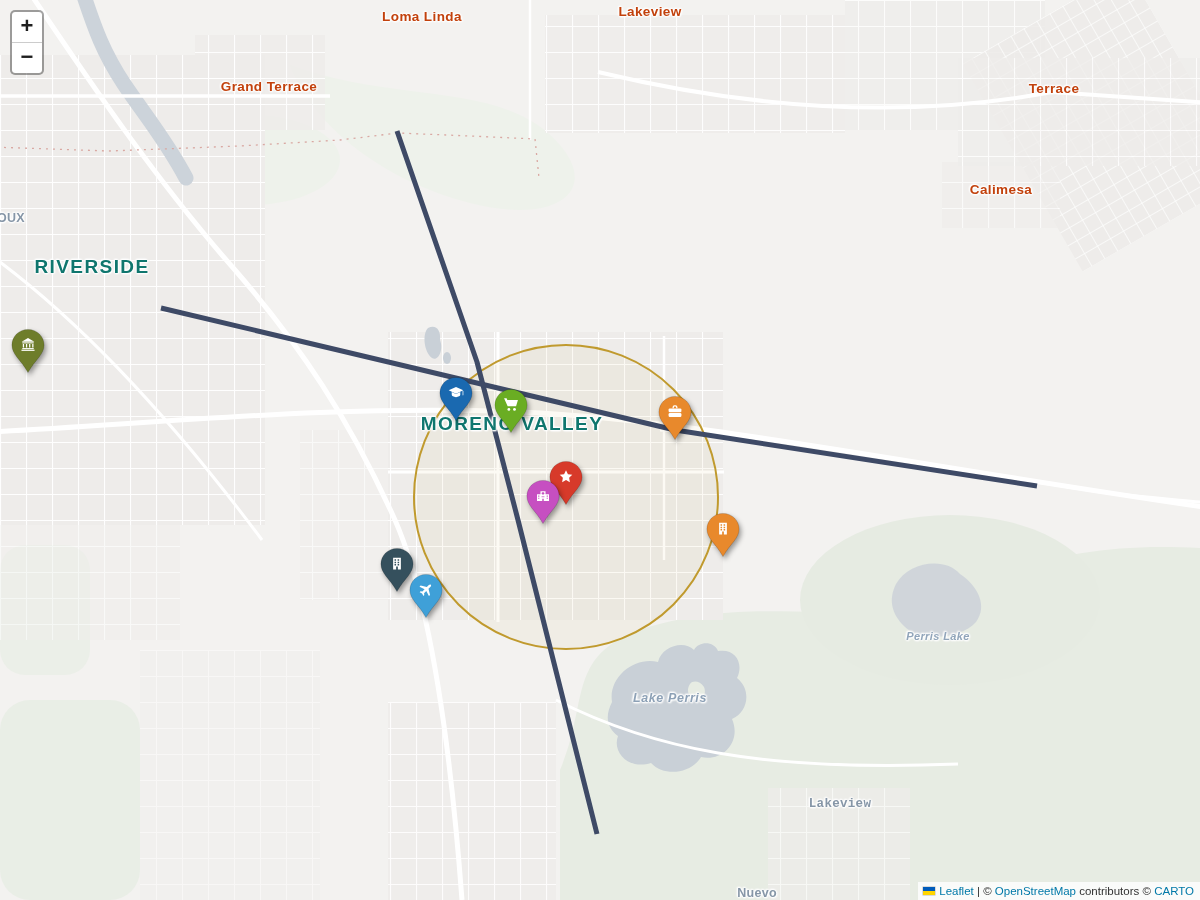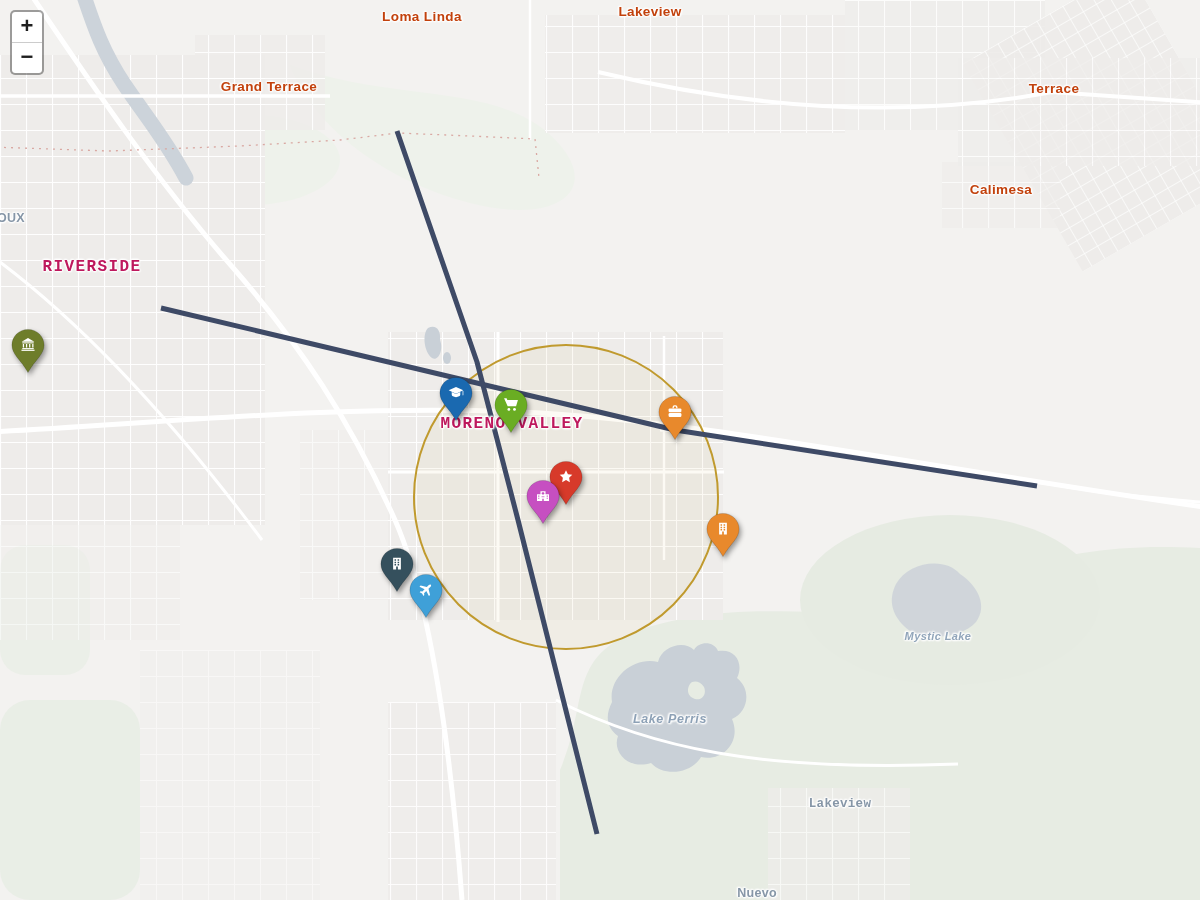--- a/index.html
+++ b/index.html
@@ -3,21 +3,21 @@
 <meta charset="utf-8">
 <style>
   html,body{margin:0;padding:0;background:#ddd;}
   #map{position:relative;width:1200px;height:900px;overflow:hidden;background:#f3f2f0;
        font-family:"Liberation Sans",sans-serif;}
   #basemap,#overlay{position:absolute;left:0;top:0;}
   #overlay{z-index:300;}
   #labels{position:absolute;left:0;top:0;width:100%;height:100%;z-index:350;pointer-events:none;}
   .map-label{position:absolute;transform:translate(-50%,-50%);white-space:nowrap;
     text-shadow:0 1px 2px #fff,0 -1px 2px #fff,1px 0 2px #fff,-1px 0 2px #fff,1px 1px 2px #fff,-1px -1px 2px #fff;}
-  .city{font-size:16px;font-weight:700;letter-spacing:1.4px;color:#be185d;font-family:Liberation Mono, monospace;}
+  .city{font-size:19px;font-weight:700;letter-spacing:1.4px;color:#0f766e;}
   .town{font-size:13.5px;font-weight:700;letter-spacing:.4px;color:#c2410c;}
   .town-sm{font-size:12.5px;font-weight:700;letter-spacing:.3px;color:#8696a7;}
   .water{font-style:italic;font-size:12.5px;font-weight:600;letter-spacing:.6px;color:#8da1b6;}
   .water-sm{font-style:italic;font-size:11px;font-weight:600;letter-spacing:.4px;color:#91a5ba;}
   #markers{position:absolute;left:0;top:0;z-index:400;}
   .marker{position:absolute;width:36px;height:46px;
     filter:drop-shadow(2.5px 3.5px 2.5px rgba(0,0,0,.38));cursor:pointer;}
   
   .zoom-control{position:absolute;top:10px;left:10px;z-index:800;width:30px;
     border:2px solid rgba(0,0,0,.2);border-radius:5px;background:rgba(0,0,0,.2);overflow:hidden;}
@@ -104,22 +104,22 @@
 
   <div id="labels">
       <div class="map-label town" style="left: 422px; top: 16px;">Loma Linda</div>
       <div class="map-label town" style="left: 650px; top: 11px;">Lakeview</div>
       <div class="map-label town" style="left: 269px; top: 86px;">Grand Terrace</div>
       <div class="map-label town" style="left: 1054px; top: 88px;">Terrace</div>
       <div class="map-label town" style="left: 1001px; top: 189px;">Calimesa</div>
       <div class="map-label town-sm" style="left: 11px; top: 218px;">OUX</div>
       <div class="map-label city" style="left: 92px; top: 267px;">RIVERSIDE</div>
       <div class="map-label city" style="left: 512px; top: 424px;">MORENO VALLEY</div>
-      <div class="map-label water-sm" style="left: 938px; top: 636px;">Mystic Lake</div>
-      <div class="map-label water" style="left: 666px; top: 719px; padding-left: 8px;">Lake Perris</div>
+      <div class="map-label water-sm" style="left: 938px; top: 636px;">Perris Lake</div>
+      <div class="map-label water" style="left: 666px; top: 698px; padding-left: 8px;">Lake Perris</div>
       <div class="map-label town-sm" style="left: 840px; top: 804px; font-family: Liberation Mono, monospace;">Lakeview</div>
       <div class="map-label town-sm" style="left: 757px; top: 893px;">Nuevo</div>
     </div>
 
   <div id="markers">
       <div class="marker" style="left: 10px; top: 328px;"><svg width="36" height="46" viewBox="0 0 36 46">
           <path d="M18 1.4 C9 1.4 1.9 8.4 1.9 17.1 c0 4.4 2 8 4.9 11.8 3.1 4 7.6 8.9 11.2 15.7 3.6-6.8 8.1-11.7 11.2-15.7 2.9-3.8 4.9-7.4 4.9-11.8 C34.1 8.4 27 1.4 18 1.4 Z" fill="#6e7d2b" stroke="rgba(0,0,0,.15)" stroke-width="1"></path>
           <g transform="translate(10 8.6) scale(0.667)">
             <path fill="#fff" d="M12 2 L21.5 7.8 H2.5 Z"></path>
             <rect x="3.4" y="8.6" width="17.2" height="1.6" fill="#fff"></rect>
@@ -185,14 +185,15 @@
             <path fill="#fff" transform="rotate(45 12 12)" d="M12 1.8 c1 0 1.8 1 1.8 2.4 v4.3 l8.2 4.9 v2.4 l-8.2-2.6 v4.7 l2.2 1.7 v1.8 L12 20.3 l-4 1.1 v-1.8 l2.2-1.7 v-4.7 L2 15.8 v-2.4 l8.2-4.9 V4.2 C10.2 2.8 11 1.8 12 1.8 Z"></path>
           </g>
         </svg></div>
     </div>
 
   <div class="zoom-control">
     <a class="zoom-btn zoom-in">+</a>
     <a class="zoom-btn zoom-out">−</a>
   </div>
 
+  <div class="attribution"><span class="flag"><i class="f-b"></i><i class="f-y"></i></span><a>Leaflet</a><span> | © </span><a>OpenStreetMap</a><span> contributors © </span><a>CARTO</a></div>
 
 </div>
 
 </body></html>

